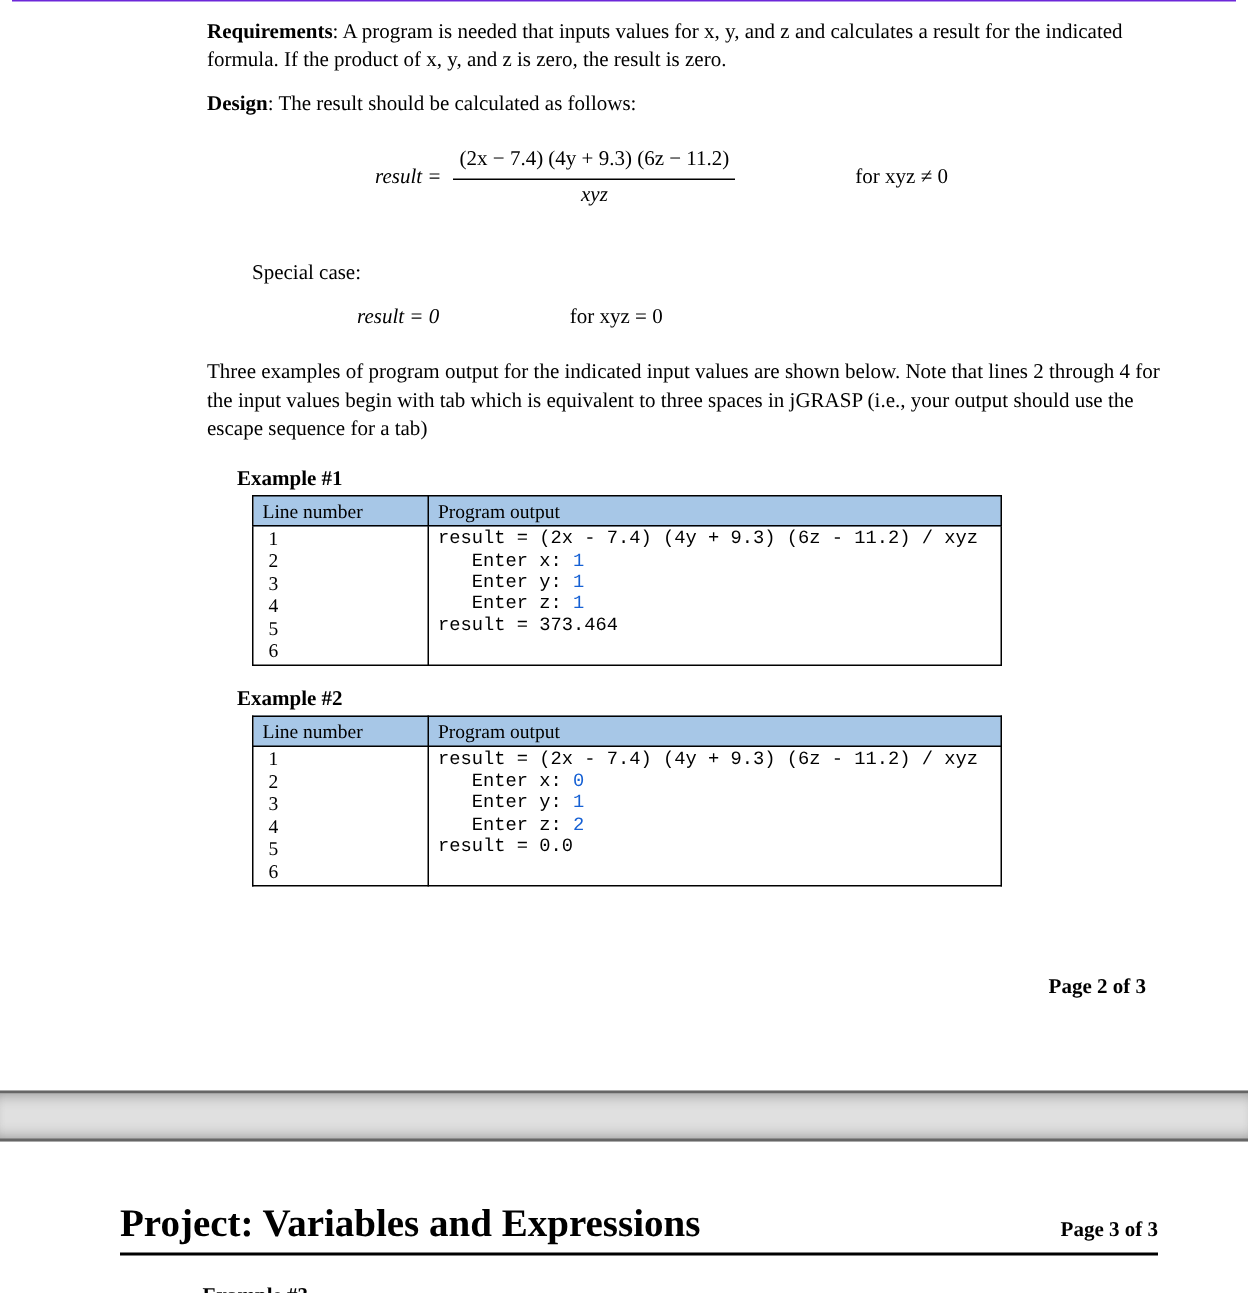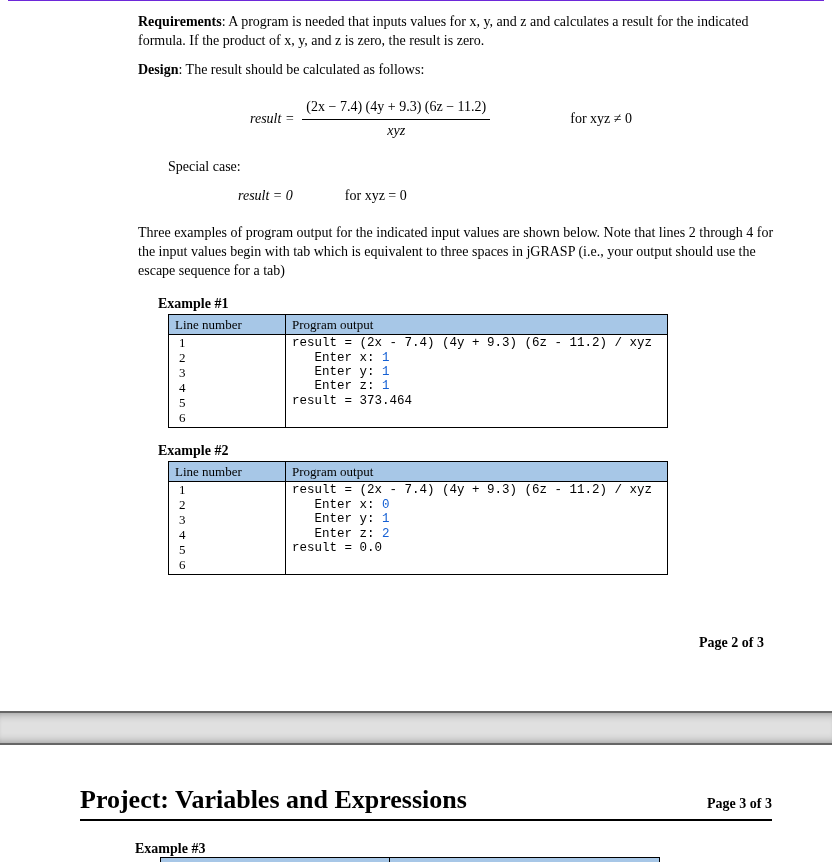--- a/index.html
+++ b/index.html
@@ -20,41 +20,41 @@
     padding: 12px 40px 20px 130px;
     line-height: 1.35;
   }
   .para { margin: 0 0 10px 0; }
   .design-line { margin: 10px 0 6px 0; }
   .formula-row {
     display: flex;
     align-items: center;
     justify-content: center;
     gap: 80px;
-    margin: 18px 0 18px -40px;
+    margin: 18px 0 34px -40px;
   }
   .formula-main {
     display: flex;
     align-items: center;
     gap: 8px;
     font-style: italic;
   }
   .frac {
     display: inline-flex;
     flex-direction: column;
     align-items: center;
     font-style: normal;
   }
   .frac .num { padding: 0 4px 2px 4px; border-bottom: 1px solid #000; white-space: nowrap; }
   .frac .den { padding-top: 2px; font-style: italic; }
   .cond { font-style: normal; }
   .special-case { margin: 6px 0 10px 30px; }
   .special-formula {
     display:flex;
-    gap:16px;
+    gap:51px;
     margin: 6px 0 18px 100px;
     font-style: italic;
   }
   .special-formula .cond { font-style: normal; margin-left: 36px; }
   .example-title { font-weight: bold; margin: 14px 0 0 20px; }
   table.example {
     border-collapse: collapse;
     margin: 0 0 0 30px;
     width: 500px;
     font-size: 13px;

